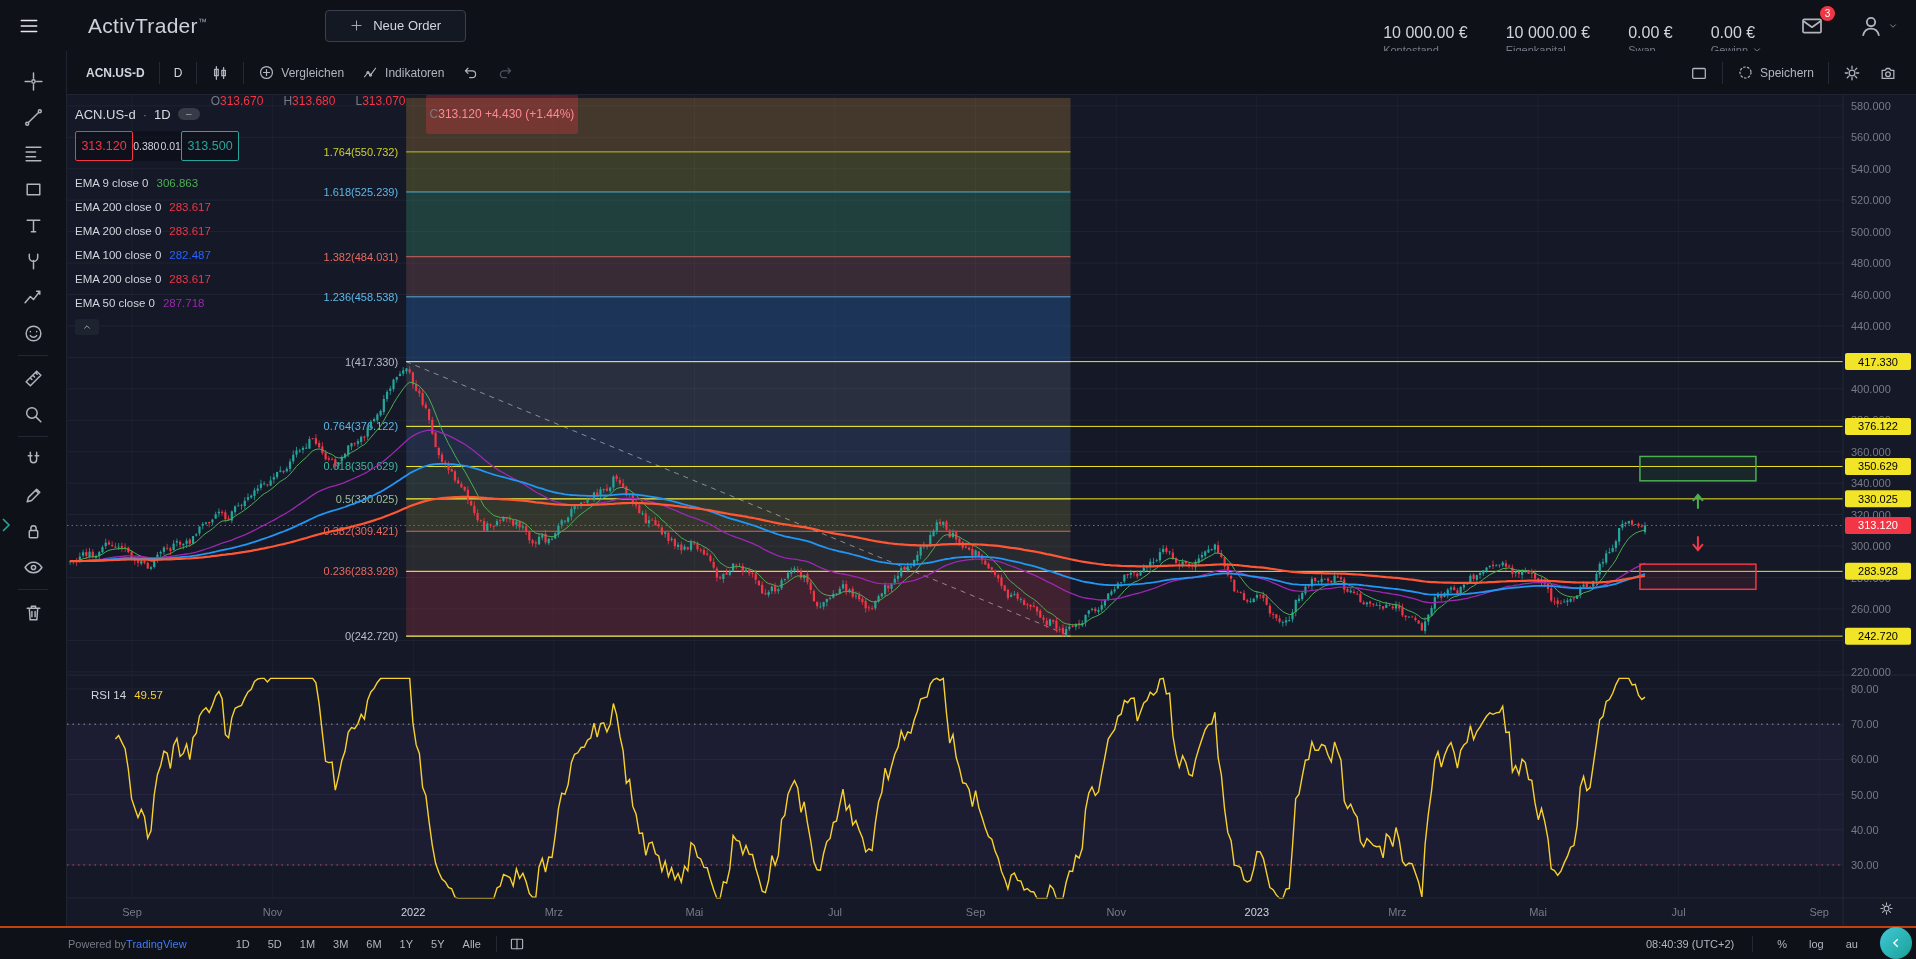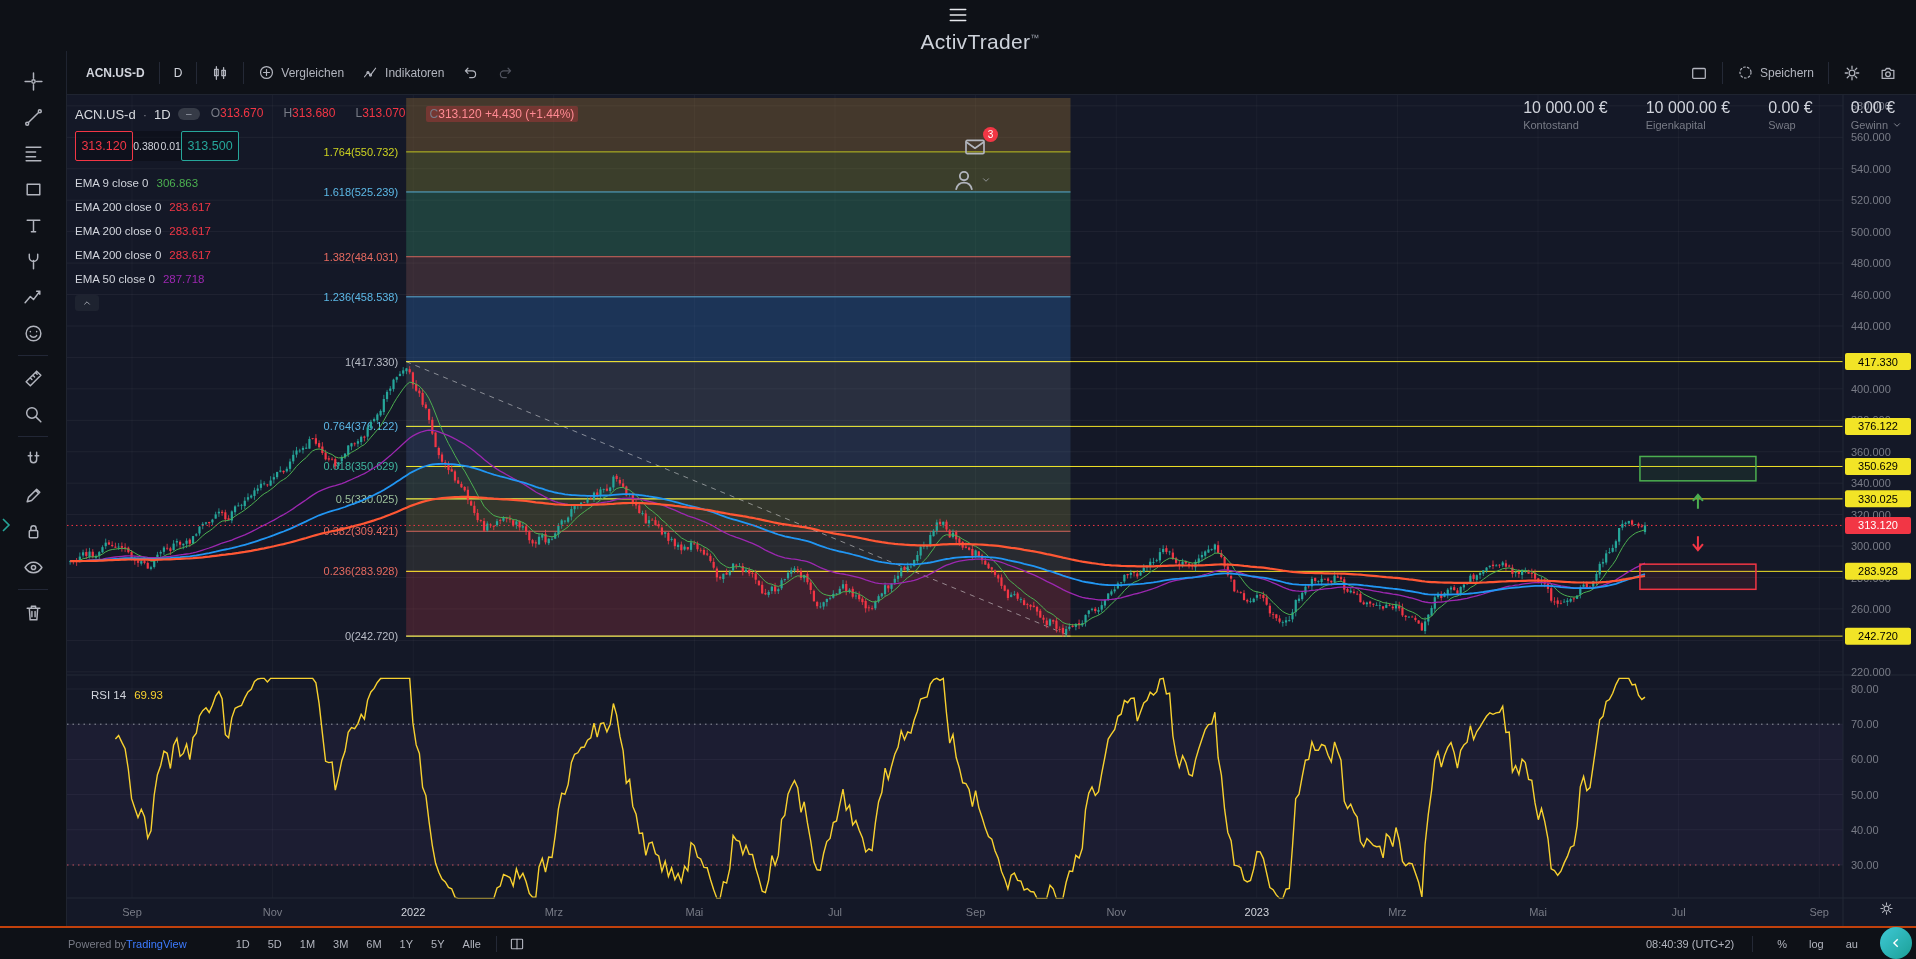--- a/index.html
+++ b/index.html
@@ -1,17 +1,17 @@
 <!DOCTYPE html>
 <html><head>
 <meta charset="utf-8">
 <style>
   html,body{margin:0;padding:0;}
   body{width:1916px;height:959px;overflow:hidden;background:#0d1017;font-family:"Liberation Sans",sans-serif;position:relative;color:#d1d4dc;-webkit-font-smoothing:antialiased;}
-  .topbar{position:absolute;left:0;top:0;width:1916px;height:51px;background:#0e1117;display:flex;align-items:center;padding:0 14px;box-sizing:border-box;z-index:5;flex-direction:column;}
+  .topbar{position:absolute;left:0;top:0;width:1916px;height:51px;background:#0e1117;display:flex;align-items:center;padding:0 14px;box-sizing:border-box;z-index:5;}
   .iconbtn{background:none;border:none;padding:4px;cursor:pointer;display:flex;align-items:center;justify-content:center;position:relative;}
   .ic{stroke:#b2b5be;fill:none;stroke-width:1.4;stroke-linecap:round;stroke-linejoin:round;}
   .ic-light{stroke:#e6e8ec;}
   .logo{margin-left:44px;font-size:21px;color:#cdd2da;letter-spacing:.3px;}
   .logo sup{font-size:9px;color:#9aa0ab;}
   .neworder{margin-left:118px;height:32px;padding:0 24px;border:1px solid #3a3f4d;border-radius:4px;background:#141823;color:#d1d4dc;font-size:13px;display:flex;gap:10px;align-items:center;cursor:pointer;}
   .stats{margin-left:auto;display:flex;gap:38px;align-items:center;}
   .stat .sv{font-size:16px;color:#d1d4dc;margin-top:28px;}
   .stat .sl{font-size:11px;color:#787b86;margin-top:2px;display:flex;align-items:center;gap:4px;}
   .mail{margin-left:34px;}
@@ -30,21 +30,21 @@
   .chart{position:absolute;left:67px;top:95px;right:0;bottom:33px;background:#141827;z-index:1;}
   #chart-svg{position:absolute;left:0;top:0;}
   #chart-svg text{font-family:"Liberation Sans",sans-serif;}
   .legend{position:absolute;left:8px;top:10px;z-index:3;}
   .lg-row1{display:flex;align-items:center;gap:7px;font-size:13px;color:#d8dbe0;height:18px;}
   .lg-sep{color:#787b86;}
   .minuspill{width:22px;height:12px;background:#363b47;border-radius:6px;color:#9aa0ab;font-size:10px;display:flex;align-items:center;justify-content:center;line-height:1;border:none;cursor:pointer;}
   .ohlc{display:flex;gap:20px;font-size:12px;margin-left:4px;}
   .ohlc .k{color:#787b86;}
   .ohlc .v{color:#f23645;}
-  .c-hl{background:rgba(242,54,69,0.28);border-radius:2px;padding:1px 4px;color:#ff8a93;}
+  .c-hl{background:rgba(242,54,69,0.28);border-radius:2px;padding:13px 4px;color:#ff8a93;}
   .quote{display:flex;align-items:stretch;margin-top:8px;height:30px;}
   .qbox{width:56px;border:1px solid;display:flex;align-items:center;justify-content:center;font-size:12.5px;border-radius:2px;background:rgba(10,13,20,.55);cursor:pointer;}
   .qsell{border-color:#f23645;color:#f23645;}
   .qbuy{border-color:#26a69a;color:#26a69a;}
   .qmid{width:48px;display:flex;flex-direction:row;align-items:center;justify-content:center;font-size:10.5px;color:#d1d4dc;background:rgba(10,13,20,.55);gap:1px;}
   .inds{margin-top:10px;}
   .ind{display:flex;gap:8px;font-size:11.5px;height:24px;align-items:center;color:#d1d4dc;}
   .collapse{width:24px;height:16px;background:#1e2330;border:none;border-radius:3px;display:flex;align-items:center;justify-content:center;margin-top:4px;cursor:pointer;}
   .rsilegend{position:absolute;left:24px;top:594px;font-size:11.5px;display:flex;gap:8px;z-index:3;}
   .bottombar{position:absolute;left:0;bottom:0;width:1916px;height:33px;background:#0e1117;border-top:2px solid #c2410c;display:flex;align-items:center;font-size:11px;color:#b2b5be;box-sizing:border-box;padding:0 12px;z-index:6;}
@@ -1457,38 +1457,42 @@
         </div>
       <div class="ind">
           <span>EMA 200 close 0</span>
           <span style="color: rgb(242, 54, 69);">283.617</span>
         </div>
       <div class="ind">
           <span>EMA 200 close 0</span>
           <span style="color: rgb(242, 54, 69);">283.617</span>
         </div>
       <div class="ind">
+          <span>EMA 100 close 0</span>
+          <span style="color: rgb(41, 98, 255);">282.487</span>
+        </div>
+      <div class="ind">
           <span>EMA 200 close 0</span>
           <span style="color: rgb(242, 54, 69);">283.617</span>
         </div>
       <div class="ind">
           <span>EMA 50 close 0</span>
           <span style="color: rgb(156, 39, 176);">287.718</span>
         </div>
     </div>
     <button class="collapse">
         <svg class="ic" width="12" height="12" viewBox="0 0 20 20">
           <path d="M6 12l4-4 4 4"></path>
         </svg>
       </button>
   </div>
 
   <div class="rsilegend">
     <span>RSI 14</span>
-    <span style="color: rgb(248, 209, 47);">69.93</span>
+    <span style="color: rgb(248, 209, 47);">49.57</span>
   </div>
 
   <button class="axisgear">
     <svg class="ic" width="15" height="15" viewBox="0 0 20 20">
         <circle cx="10" cy="10" r="3.2"></circle>
         <path d="M10 2.5v2.5M10 15v2.5M2.5 10h2.5M15 10h2.5M4.7 4.7l1.8 1.8M13.5 13.5l1.8 1.8M4.7 15.3l1.8-1.8M13.5 6.5l1.8-1.8"></path>
       </svg>
   </button>
 </div>
 

